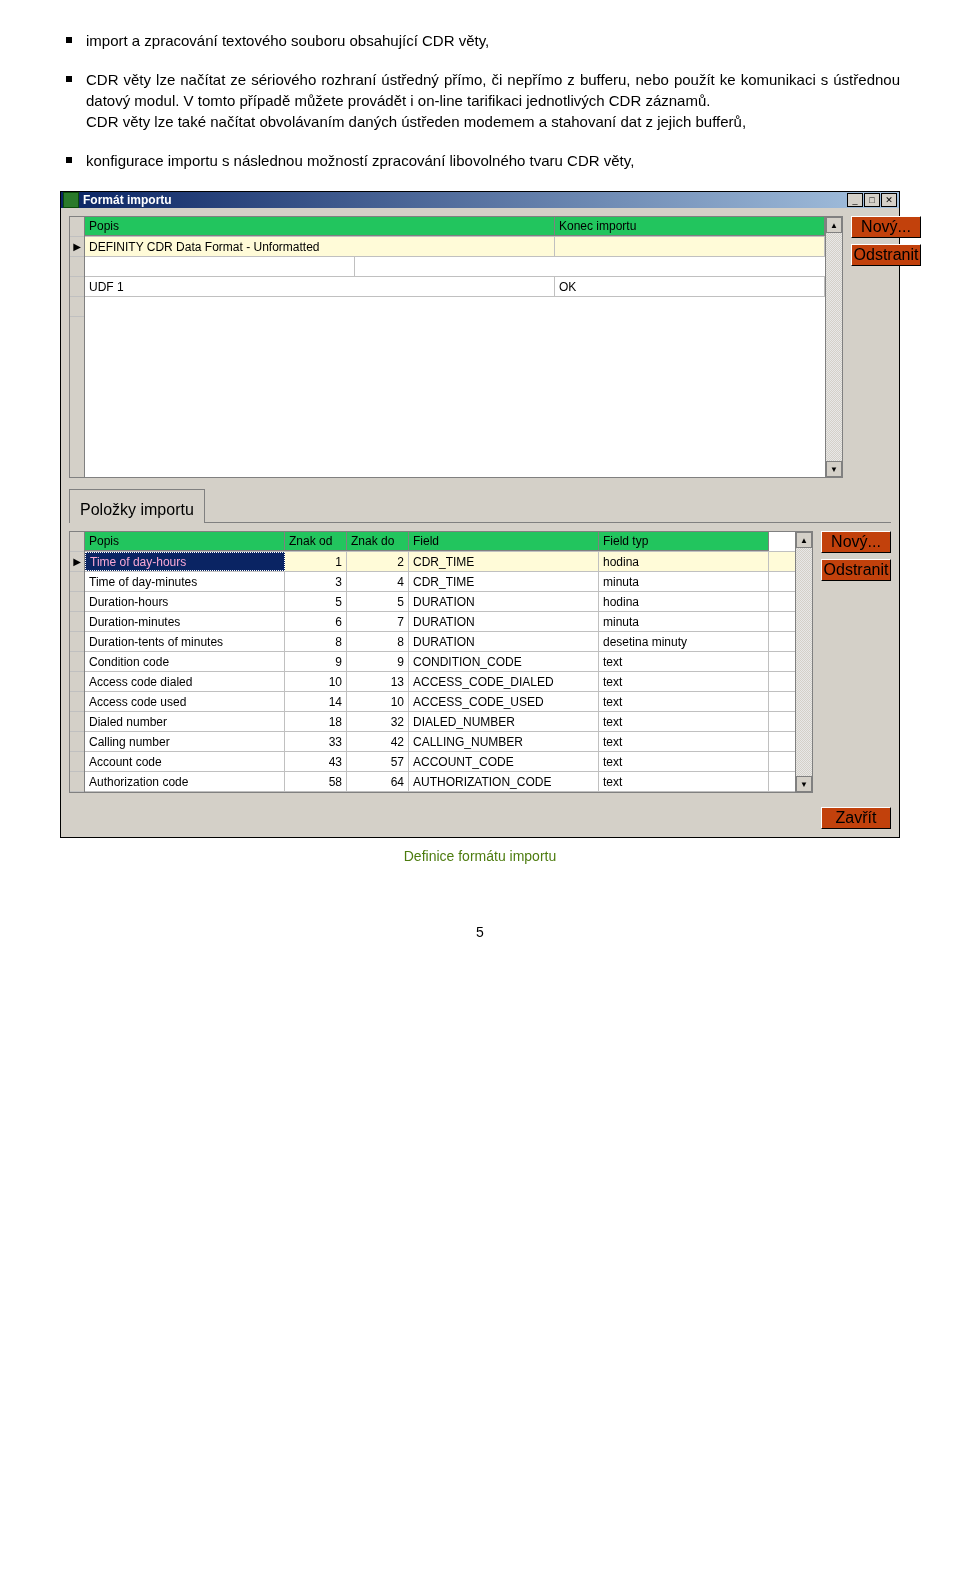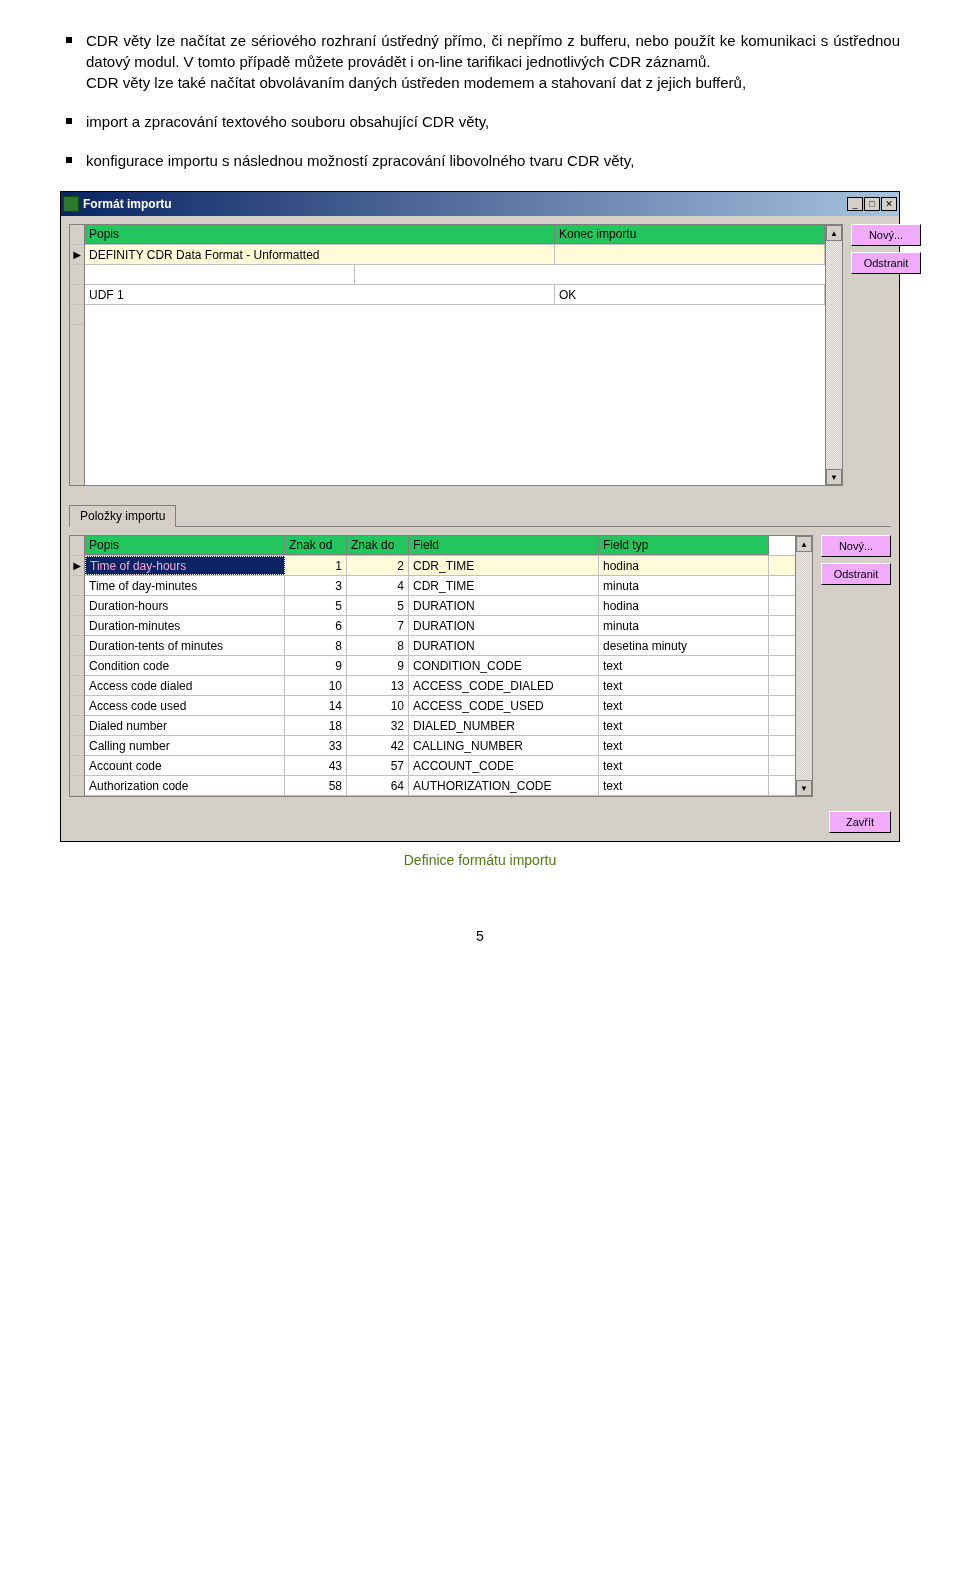--- a/index.html
+++ b/index.html
@@ -37,21 +37,21 @@
     margin: 6px 0 0 0;
     border: 1px solid #000;
     background: #d4d0c8;
     font-family: Tahoma, Arial, sans-serif;
     font-size: 12px;
   }
   .titlebar {
     display: flex;
     align-items: center;
     background: linear-gradient(to right, #0a2463, #a6c3e0);
-    height: 24px;
+    height: 16px;
     padding: 0 2px;
   }
   .titlebar .app-icon {
     width: 16px;
     height: 16px;
     background: #2a7a2a;
     margin-right: 4px;
     border: 1px solid #0a4a0a;
     box-sizing: border-box;
   }
@@ -166,44 +166,43 @@
     background: repeating-conic-gradient(#e8e8e8 0% 25%, #d4d0c8 0% 50%) 50% / 2px 2px;
   }
   .side-buttons {
     width: 70px;
     display: flex;
     flex-direction: column;
     gap: 6px;
   }
   .btn {
     height: 22px;
-    background: #f0abfc;
+    background: #c2410c;
     border: 1px solid #000;
     border-top-color:#fff;
     border-left-color:#fff;
     box-sizing: border-box;
     display:flex;align-items:center;justify-content:center;
-    font-size:11px;
+    font-size:16px;
     padding:0 21px;
   }
   .tab-strip {
     display:flex;
     margin: 10px 8px 0 8px;
     border-bottom: 1px solid #808080;
   }
   .tab {
     background:#d4d0c8;
     border:1px solid #808080;
     border-bottom:none;
-    padding:3px 10px 4px 10px;
-    font-size:12px;
+    padding:11px 10px 4px 10px;
+    font-size:16px;
     margin-right:2px;
     position:relative;
     top:1px;
-    margin-top:8px;
   }
   .bottom-bar {
     display:flex;
     justify-content:flex-end;
     padding: 6px 8px 8px 8px;
   }
   .caption {
     text-align:center;
     color:#4d7c0f;
     font-family: Verdana, Arial, sans-serif;
@@ -218,25 +217,25 @@
   
   .g1 .c1{width:470px;} .g1 .c2{width:270px;}
   
   .g2 .c1{width:200px;} .g2 .c2{width:62px;} .g2 .c3{width:62px;} .g2 .c4{width:190px;} .g2 .c5{width:170px;}
 </style>
 </head>
 <body>
 
 <ul class="doc-list">
   <li>
+    <span>import a zpracování textového souboru obsahující CDR věty,</span>
+  </li>
+  <li>
     <span>CDR věty lze načítat ze sériového rozhraní ústředný přímo, či nepřímo z bufferu, nebo použít ke komunikaci s ústřednou datový modul. V tomto případě můžete provádět i on-line tarifikaci jednotlivých CDR záznamů.</span><br>
     <span>CDR věty lze také načítat obvolávaním daných ústředen modemem a stahovaní dat z jejich bufferů,</span>
-  </li>
-  <li>
-    <span>import a zpracování textového souboru obsahující CDR věty,</span>
   </li>
   <li>
     <span>konfigurace importu s následnou možností zpracování libovolného tvaru CDR věty,</span>
   </li>
 </ul>
 
 <div class="window">
   <div class="titlebar">
     <div class="app-icon"></div>
     <div class="title-text">Formát importu</div>
@@ -417,19 +416,19 @@
       <div class="side-buttons" style="justify-content:space-between;">
         <div style="display:flex;flex-direction:column;gap:6px;">
           <div class="btn">Nový...</div>
           <div class="btn">Odstranit</div>
         </div>
       </div>
     </div>
   </div>
 
   <div class="bottom-bar">
-    <div class="btn" style="width:62px;">Zavřít</div>
+    <div class="btn" style="width:70px;">Zavřít</div>
   </div>
 </div>
 
 <div class="caption">Definice formátu importu</div>
 
 <div class="pagenum">5</div>
 
 </body></html>

